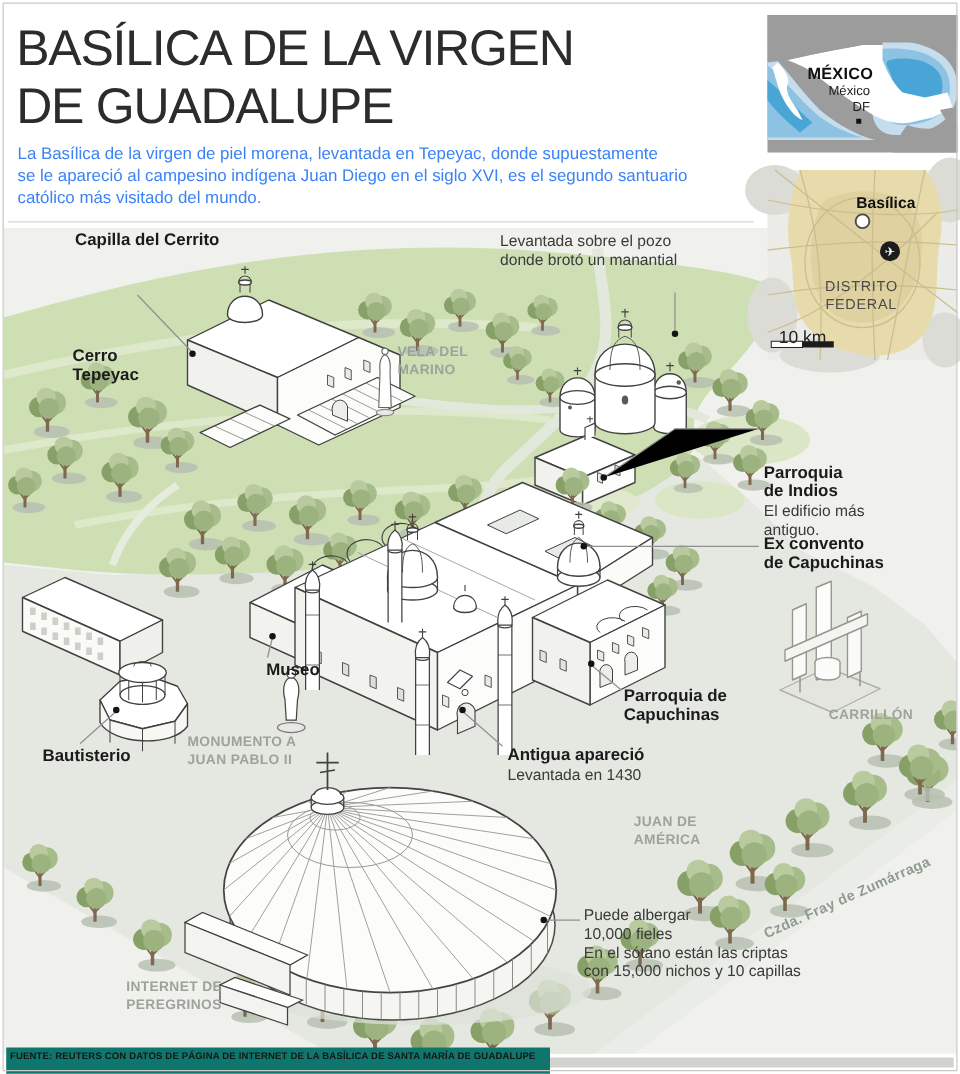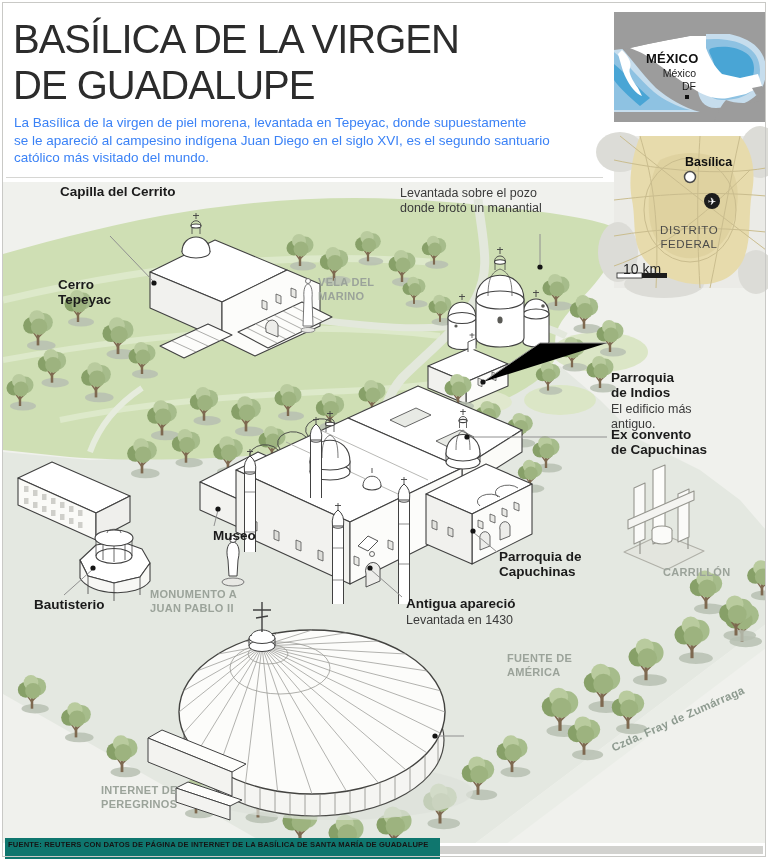--- a/index.html
+++ b/index.html
@@ -498,23 +498,27 @@
 <div class="abs co-t" style="left:34px;top:597px;">Bautisterio</div>
 <div class="abs" style="left:499px;top:549px;width:120px;">
   <div class="co-t pre">Parroquia de
 Capuchinas</div>
 </div>
 <div class="abs area" style="left:663px;top:566px;">CARRILLÓN</div>
 <div class="abs" style="left:406px;top:596px;width:180px;">
   <div class="co-t pre">Antigua apareció</div>
   <div class="co-d pre">Levantada en 1430</div>
 </div>
-<div class="abs area pre" style="left:507px;top:652px;">FUENTE DE
+<div class="abs area pre" style="left:507px;top:652px;">JUAN DE
 AMÉRICA</div>
 <div class="abs" style="left:467px;top:723px;width:210px;">
+  <div class="co-d pre">Puede albergar
+10,000 fieles
+En el sótano están las criptas
+con 15,000 nichos y 10 capillas</div>
 </div>
 <div class="abs calzada" style="left:612px;top:742px;">Czda. Fray de Zumárraga</div>
 <div class="abs area pre ctr" style="left:101px;top:784px;width:78px;">INTERNET DE
 PEREGRINOS</div>
 
 <div class="abs mx-name" style="left:646px;top:51px;">MÉXICO</div>
 <div class="abs mx-city pre" style="left:652px;top:67px;width:44px;">México
 DF</div>
 <div class="abs df-poi" style="left:685px;top:155px;">Basílica</div>
 <div class="abs df-reg pre" style="left:660px;top:223px;width:58px;">DISTRITO

